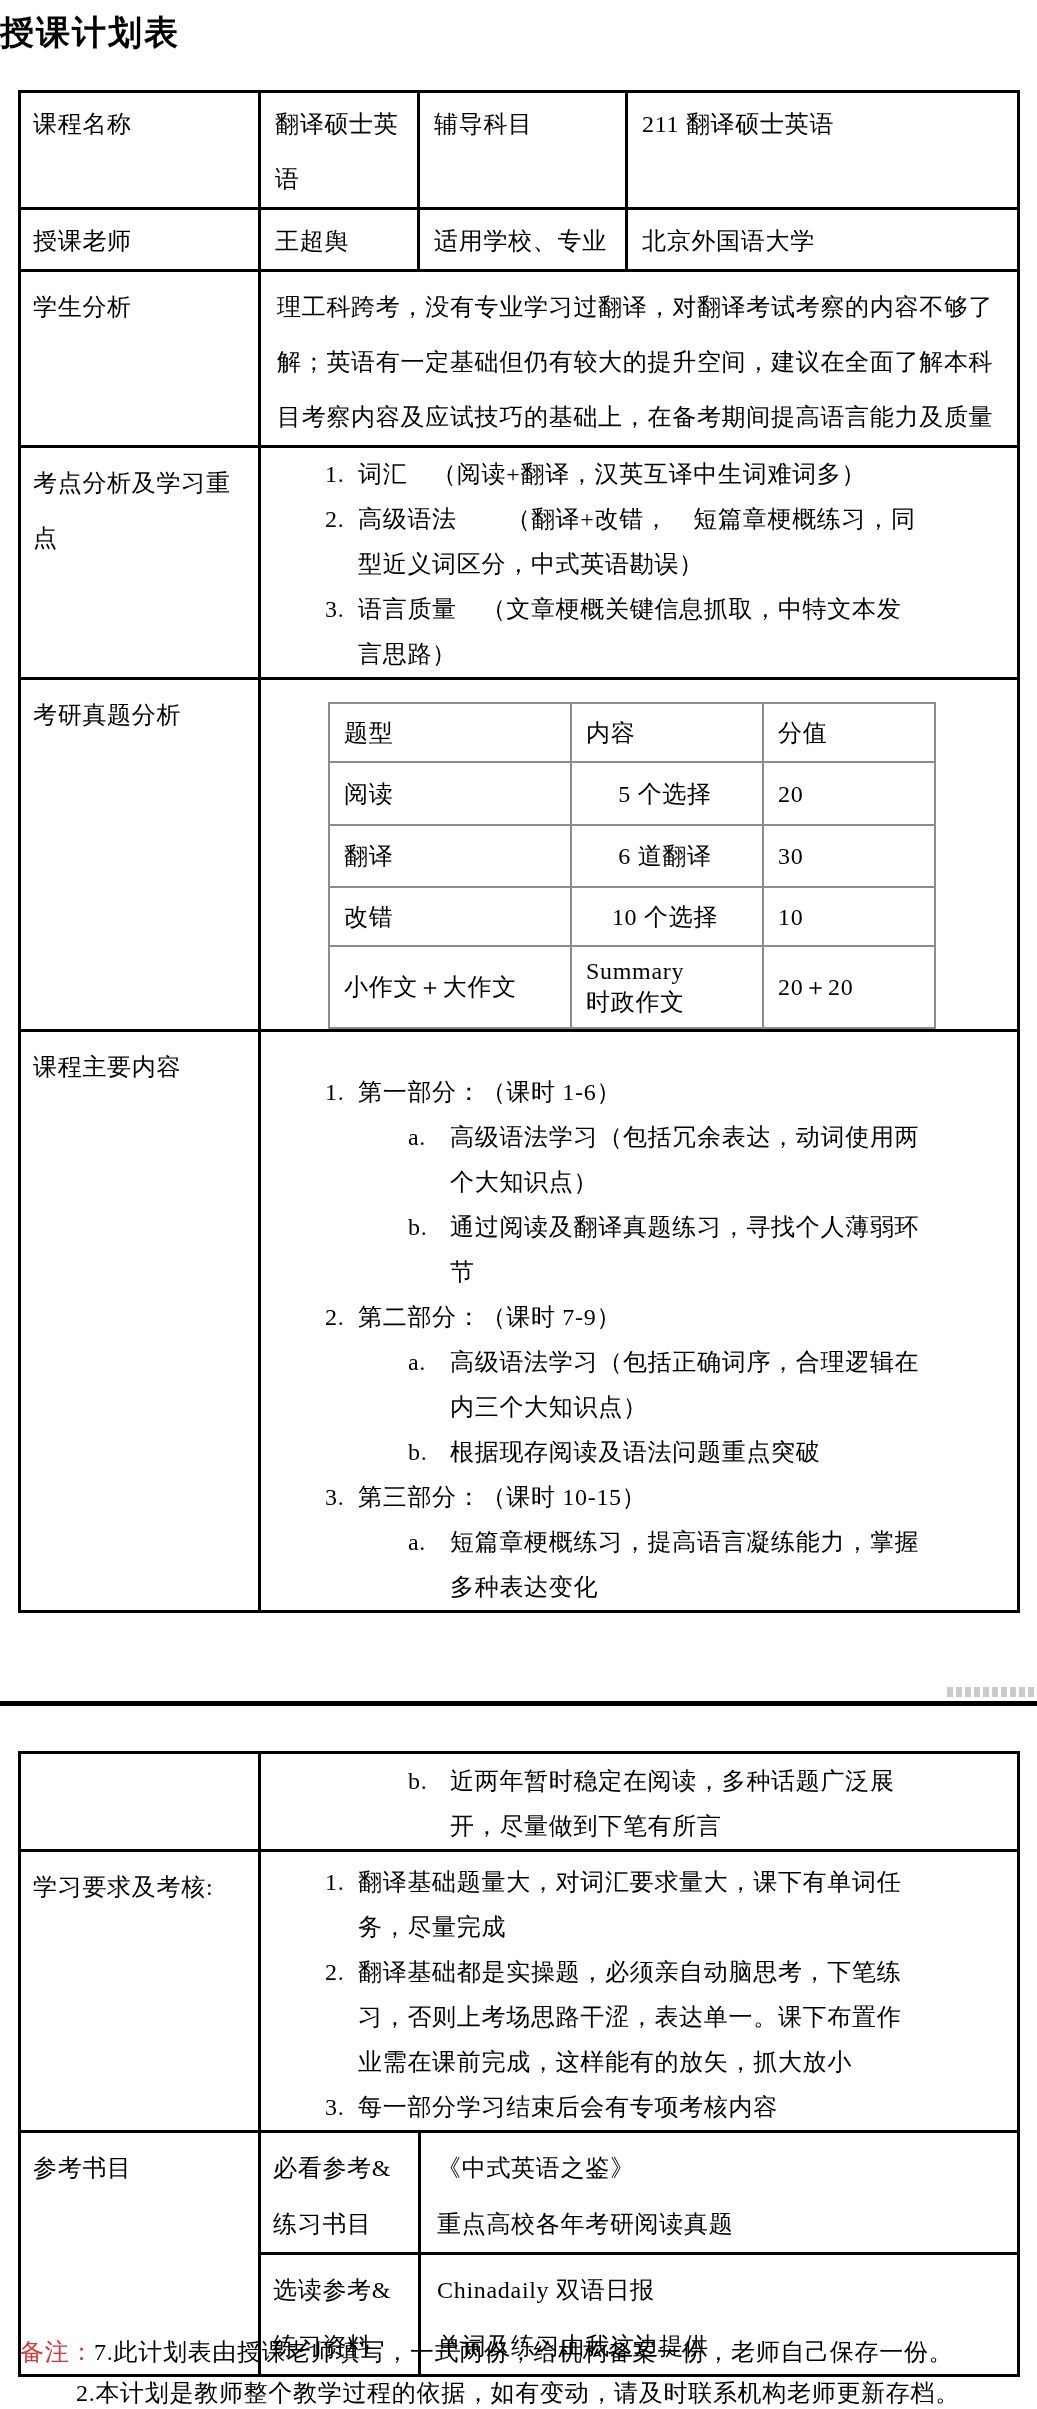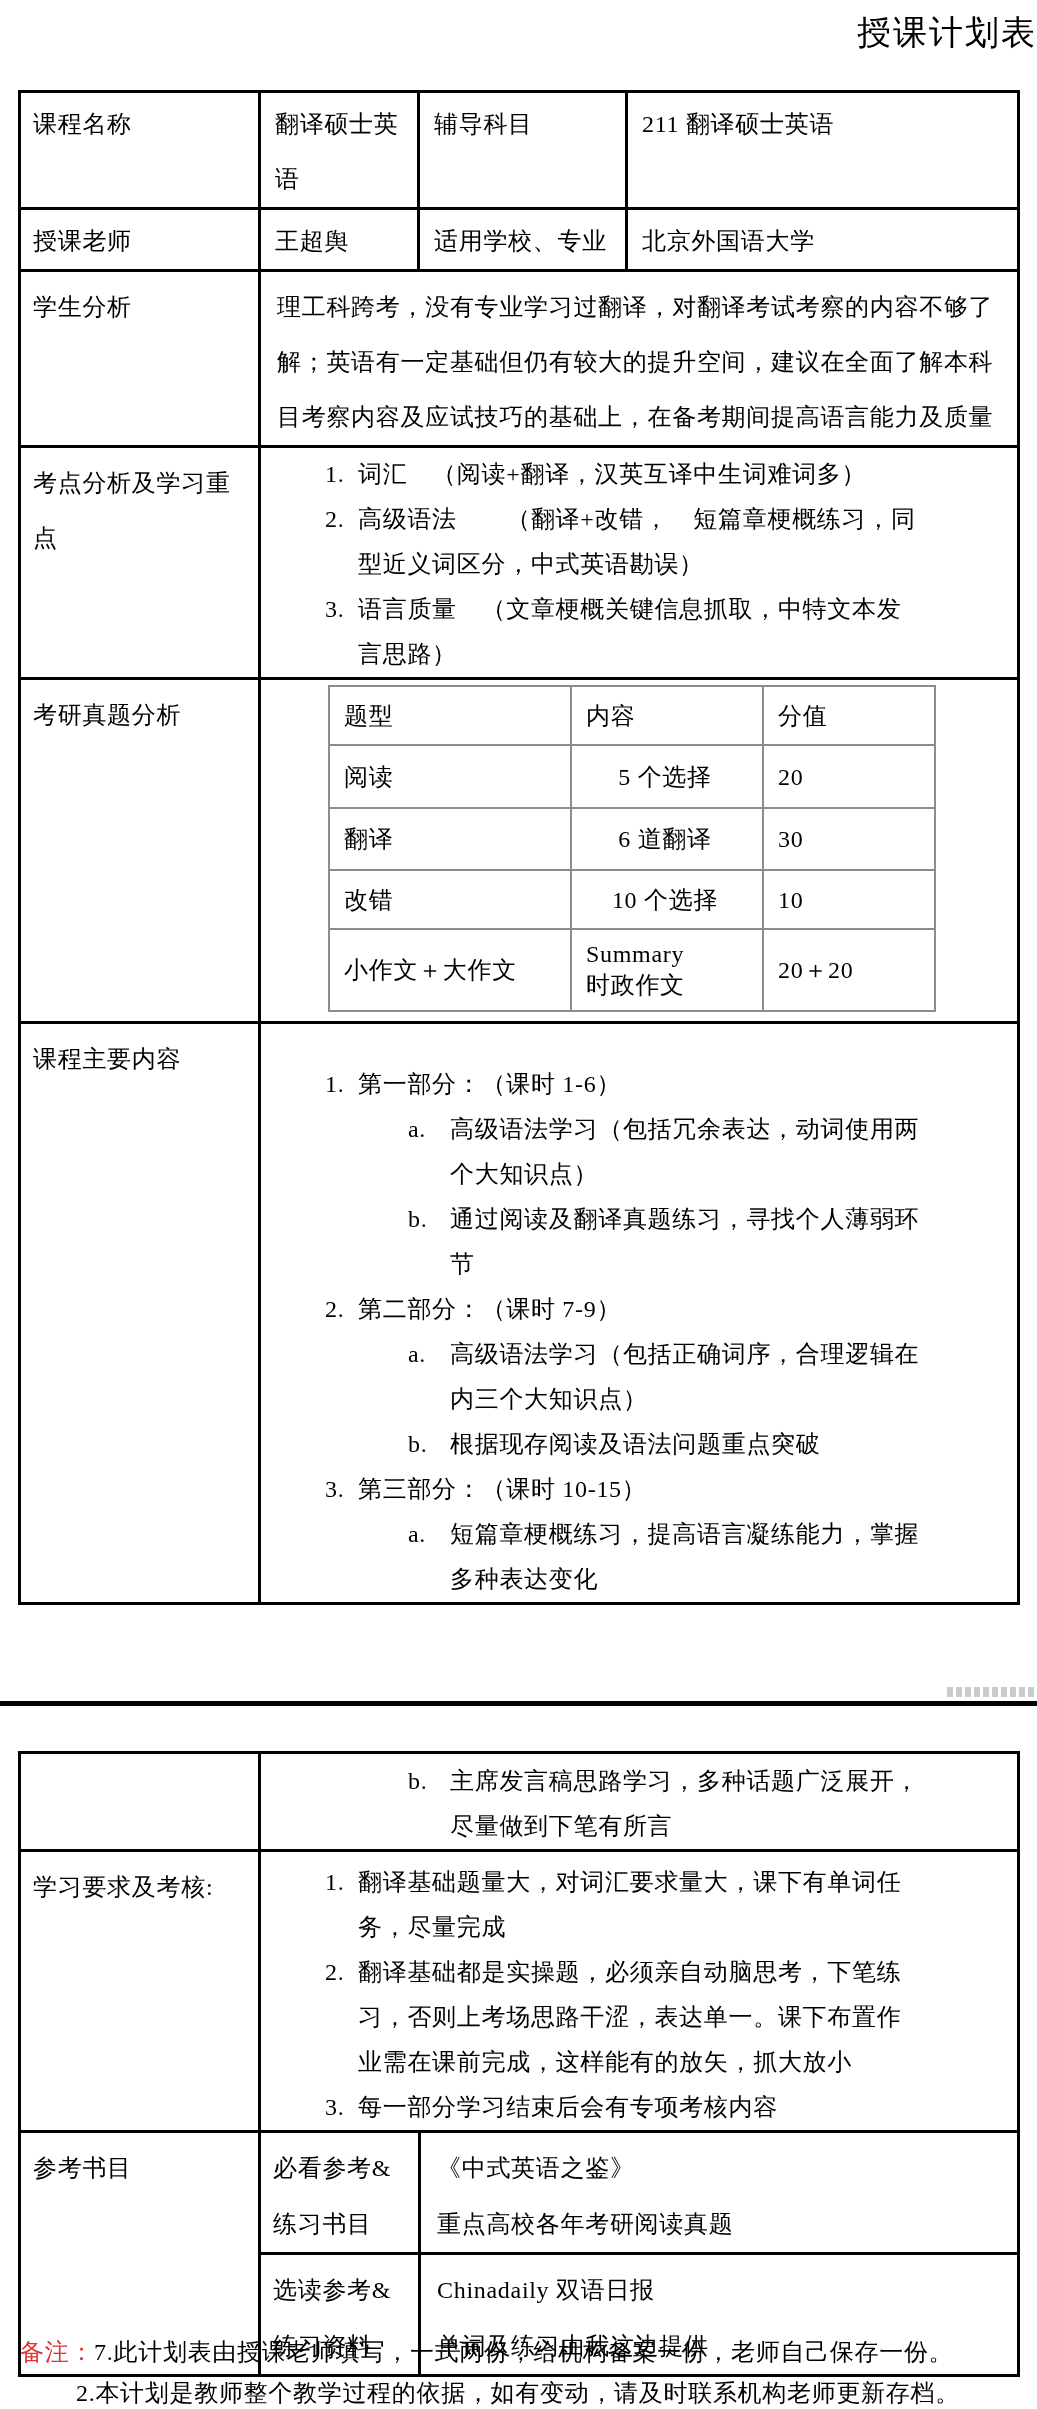--- a/index.html
+++ b/index.html
@@ -2,21 +2,21 @@
 <html><head>
 <meta charset="utf-8">
 <style>
   html,body{margin:0;padding:0;}
   body{
     width:1037px;height:2409px;position:relative;background:#ffffff;
     font-family:"Liberation Serif","DejaVu Serif",serif;color:#000;
     font-size:24px;letter-spacing:0.7px;
   }
   .abs{position:absolute;}
-  #title{top:10px;left:0;width:1037px;text-align:right;font-size:34px;letter-spacing:2px;}
+  #title{top:10px;left:0;width:1037px;text-align:left;font-size:34px;letter-spacing:2px;font-weight:bold;}
   table{border-collapse:collapse;table-layout:fixed;}
   #t1{left:18px;top:90px;width:999px;}
   #t2{left:18px;top:1751px;width:999px;}
   #t1 td,#t2 td{border:3px solid #000;vertical-align:top;overflow:hidden;}
   
   .r1{height:115px}.r2{height:59px}.r3{height:172px}.r4{height:190px}
   .r5{height:228px}.r6{height:344px}.r7{height:495px}
   .ra{height:79px}.rb{height:226px}.rc1{height:113px}.rc2{height:114px}
   
   .lbl{padding:8px 18px 0 12px;line-height:55px;}
@@ -27,21 +27,21 @@
   
   .list-a{padding:4px 94px 0 0;}
   .list-b{padding:38px 87px 0 0;}
   .list-cont{padding:5px 87px 0 0;}
   .li{position:relative;padding-left:97px;line-height:45px;}
   .li .mk{position:absolute;left:64px;top:0;}
   .lv2{padding-left:189px;}
   .lv2 .mk{left:147px;}
   
   .ntwrap{padding:5px 0 0 67px;}
-  #nt{width:606px;}
+  #nt{width:606px;margin-top:17px;}
   #nt td{border:2px solid #8c8c8c;vertical-align:middle;padding:0 4px 0 14px;line-height:30px;}
   .nr1{height:59px}.nr2{height:63px}.nr3{height:62px}.nr4{height:59px}.nr5{height:82px}
   #nt td.c-center{text-align:center;padding-left:0;}
   #nt td.sum{line-height:31px;}
   
   .cat{padding:7px 8px 0 12px;line-height:56px;}
   .itm{padding:7px 8px 0 16px;line-height:56px;}
   
   #divider{left:0;top:1701px;width:1037px;height:5px;background:#000;}
   #watermark{right:2px;top:1687px;width:88px;height:10px;opacity:.55;
@@ -195,21 +195,21 @@
       <col style="width:160px">
       <col style="width:599px">
     </colgroup>
   <tbody>
       <tr class="ra">
     <td></td>
     <td class="nopad" colspan="2">
       <div class="list-cont">
         <div class="li lv2">
           <span class="mk">b.</span>
-          <span>主席发言稿思路学习，多种话题广泛展开，尽量做到下笔有所言</span>
+          <span>近两年暂时稳定在阅读，多种话题广泛展开，尽量做到下笔有所言</span>
         </div>
       </div>
     </td>
   </tr>
   <tr class="rb">
     <td class="lbl">学习要求及考核:</td>
     <td class="nopad" colspan="2">
       <div class="list-a" style="padding-top:8px">
         <div class="li">
           <span class="mk">1.</span>

